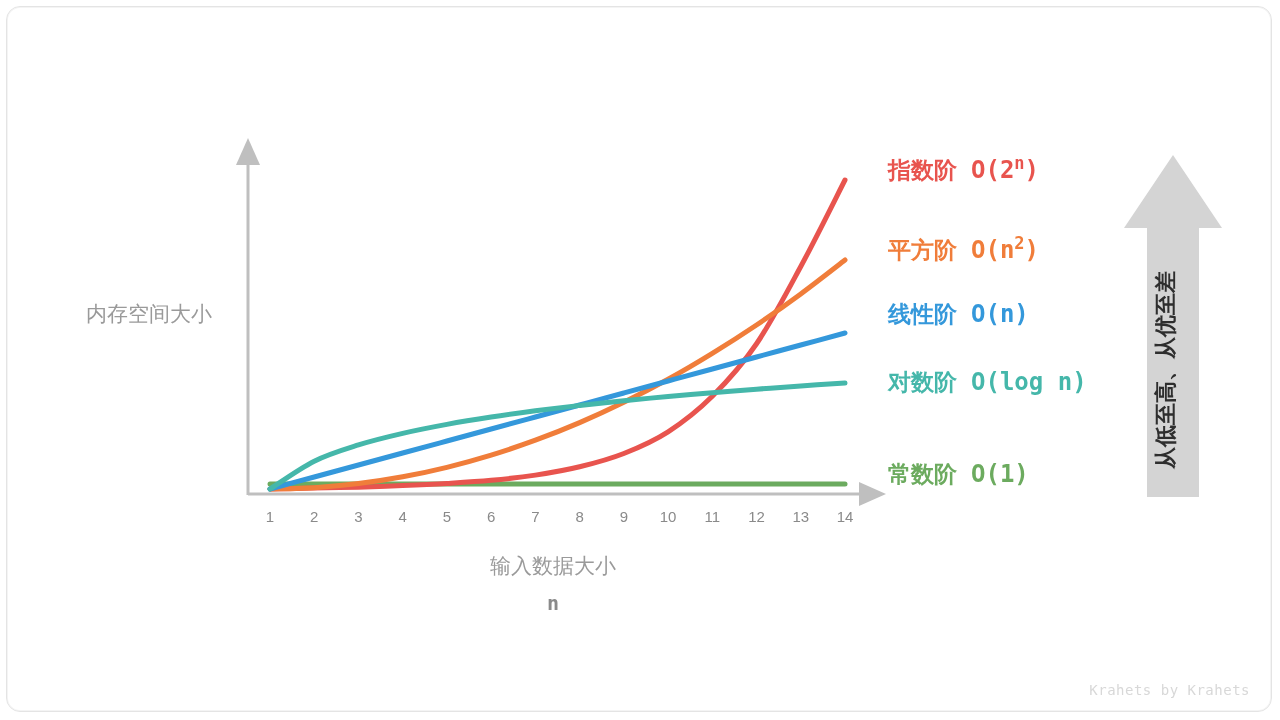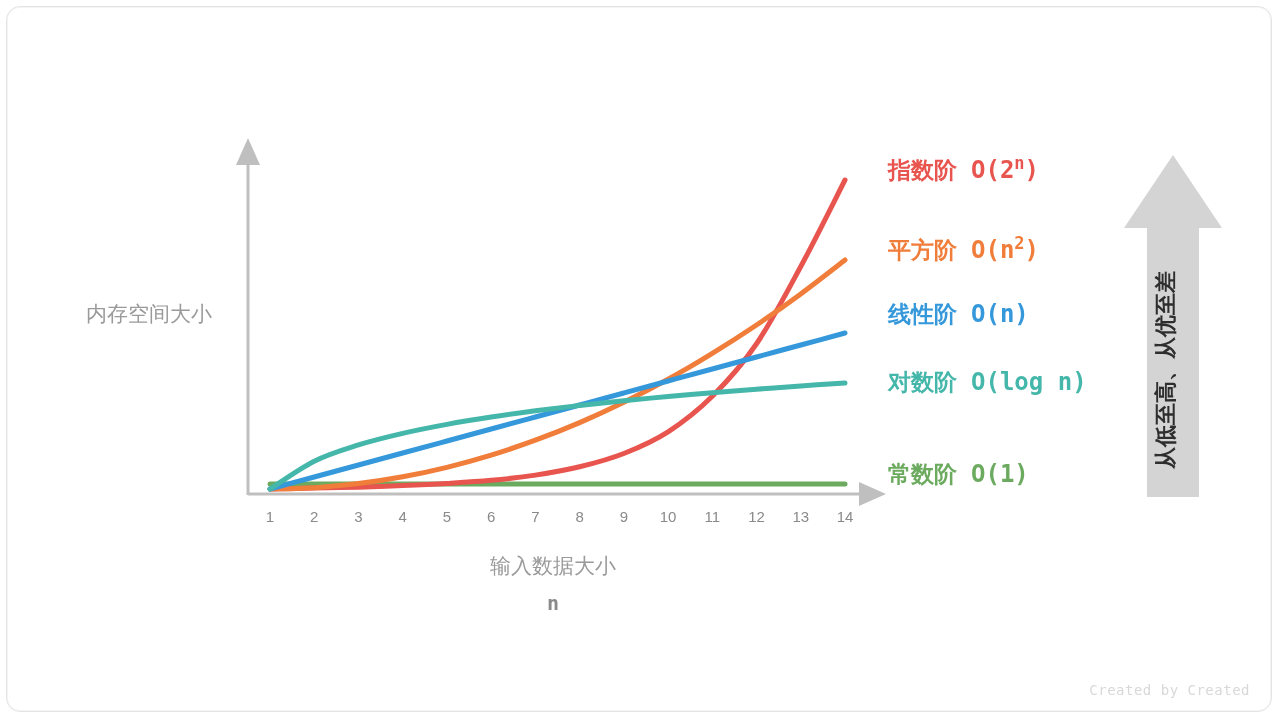--- a/index.html
+++ b/index.html
@@ -176,14 +176,14 @@
           <text class="legend-big-o" x="971" y="482" fill="#6cab5f"><tspan>O(1</tspan><tspan>)</tspan></text>
         </g>
       </g>
 
     <g>
       <path id="trend-arrow-shape" d="M1173,155 L1222,228 L1199,228 L1199,497 L1147,497 L1147,228 L1124,228 Z" fill="#d4d4d4"></path>
       <text class="arrow-text" x="1173" y="370" transform="rotate(-90 1173 370)" fill="#2e2e2e">从低至高、从优至差</text>
     </g>
   </svg>
 
-  <div class="footer-credit">Created by Created</div>
+  <div class="footer-credit">Krahets by Krahets</div>
 </div>
 
 </body></html>

